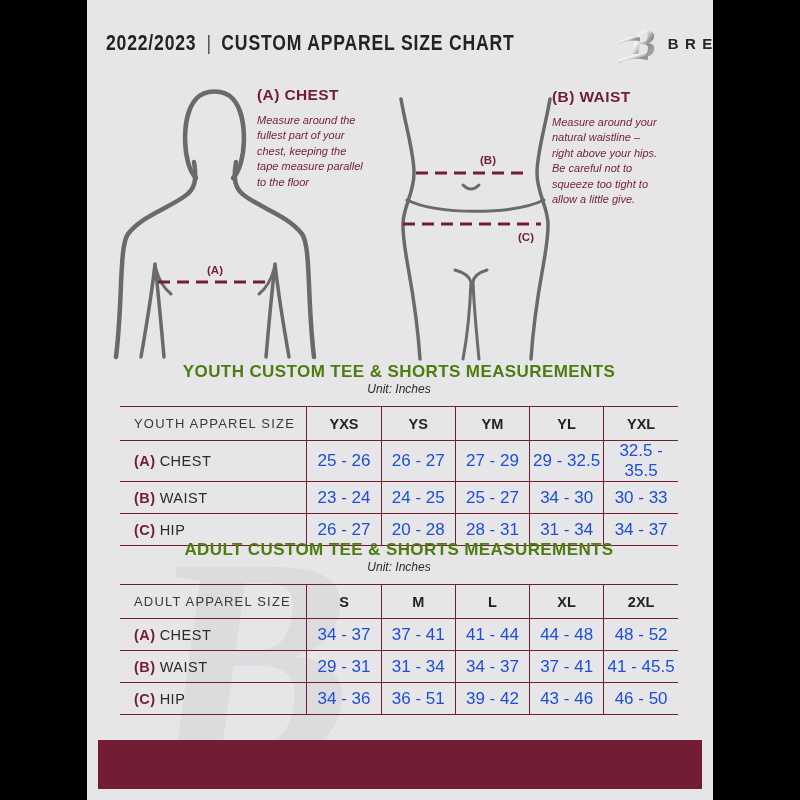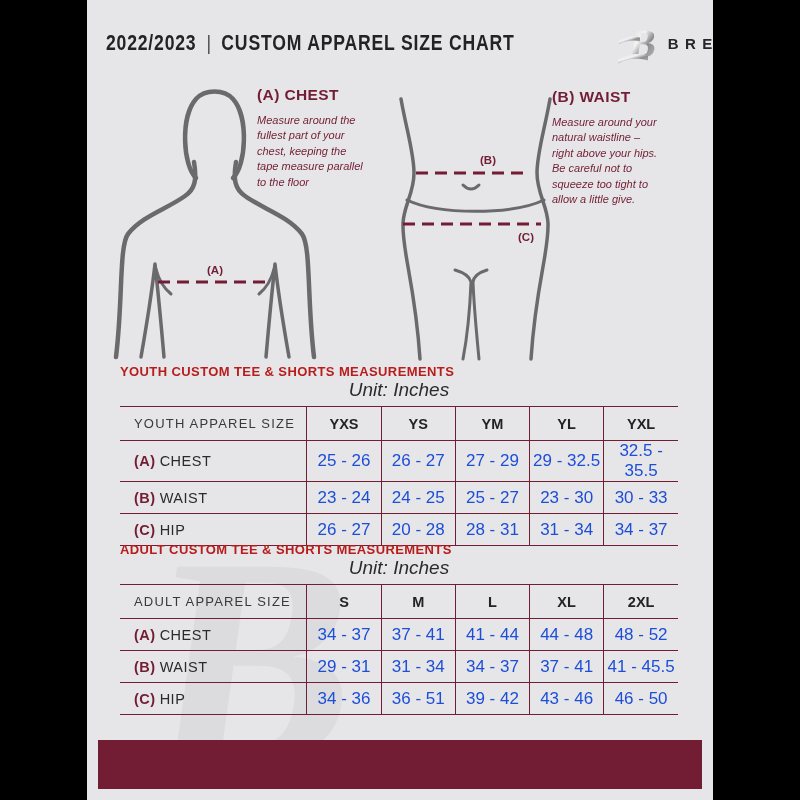--- a/index.html
+++ b/index.html
@@ -47,22 +47,22 @@
   .instr{position:absolute;z-index:2;}
   .instr h3{font-size:15.5px;font-weight:700;color:var(--maroon);letter-spacing:.4px;margin-bottom:9px;}
   .instr p{font-size:11px;font-style:italic;font-weight:500;color:var(--maroon);line-height:1.4;white-space:pre-line;}
   .instr-a{left:170px;top:86px;width:155px;}
   .instr-b{left:465px;top:88px;width:160px;}
   .instr-c{left:465px;top:222px;width:162px;}
   
   .sec{position:absolute;left:33px;width:558px;z-index:2;}
   .sec-youth{top:362px;}
   .sec-adult{top:540px;}
-  .tbl-title{text-align:left;font-size:13px;font-weight:700;letter-spacing:.4px;color:#b91c1c;line-height:19px;}
-  .tbl-unit{text-align:center;font-size:19px;font-style:italic;color:#2B2B2D;line-height:17px;}
+  .tbl-title{text-align:center;font-size:17px;font-weight:700;letter-spacing:.4px;color:#4d7c0f;line-height:19px;}
+  .tbl-unit{text-align:center;font-size:12px;font-style:italic;color:#2B2B2D;line-height:17px;}
   table{border-collapse:collapse;width:100%;table-layout:fixed;margin-top:8px;}
   thead tr{border-top:1.5px solid var(--maroon);height:34px;}
   tr{border-bottom:1.5px solid var(--maroon);}
   tbody tr{height:32px;}
   th,td{border-left:1.5px solid var(--maroon);background:transparent;}
   th:first-child,td:first-child{border-left:none;width:33.5%;}
   th.rowhead{text-align:left;padding-left:14px;font-weight:400;font-size:13px;letter-spacing:1.2px;color:#39393B;margin-top:14px;}
   th.sizehead{font-weight:700;font-size:14.5px;color:#232325;}
   th.rowlabel{text-align:left;padding-left:14px;font-weight:400;font-size:14.5px;letter-spacing:.5px;color:#2B2B2D;}
   .rowkey{color:var(--maroon);font-weight:700;margin-right:4px;}
@@ -177,21 +177,21 @@
             <td>26 - 27</td>
             <td>27 - 29</td>
             <td>29 - 32.5</td>
             <td>32.5 - 35.5</td>
           </tr>
           <tr>
             <th class="rowlabel"><b class="rowkey">(B)</b>WAIST</th>
             <td>23 - 24</td>
             <td>24 - 25</td>
             <td>25 - 27</td>
-            <td>23 - 30</td>
+            <td>34 - 30</td>
             <td>30 - 33</td>
           </tr>
           <tr>
             <th class="rowlabel"><b class="rowkey">(C)</b>HIP</th>
             <td>26 - 27</td>
             <td>20 - 28</td>
             <td>28 - 31</td>
             <td>31 - 34</td>
             <td>34 - 37</td>
           </tr>

